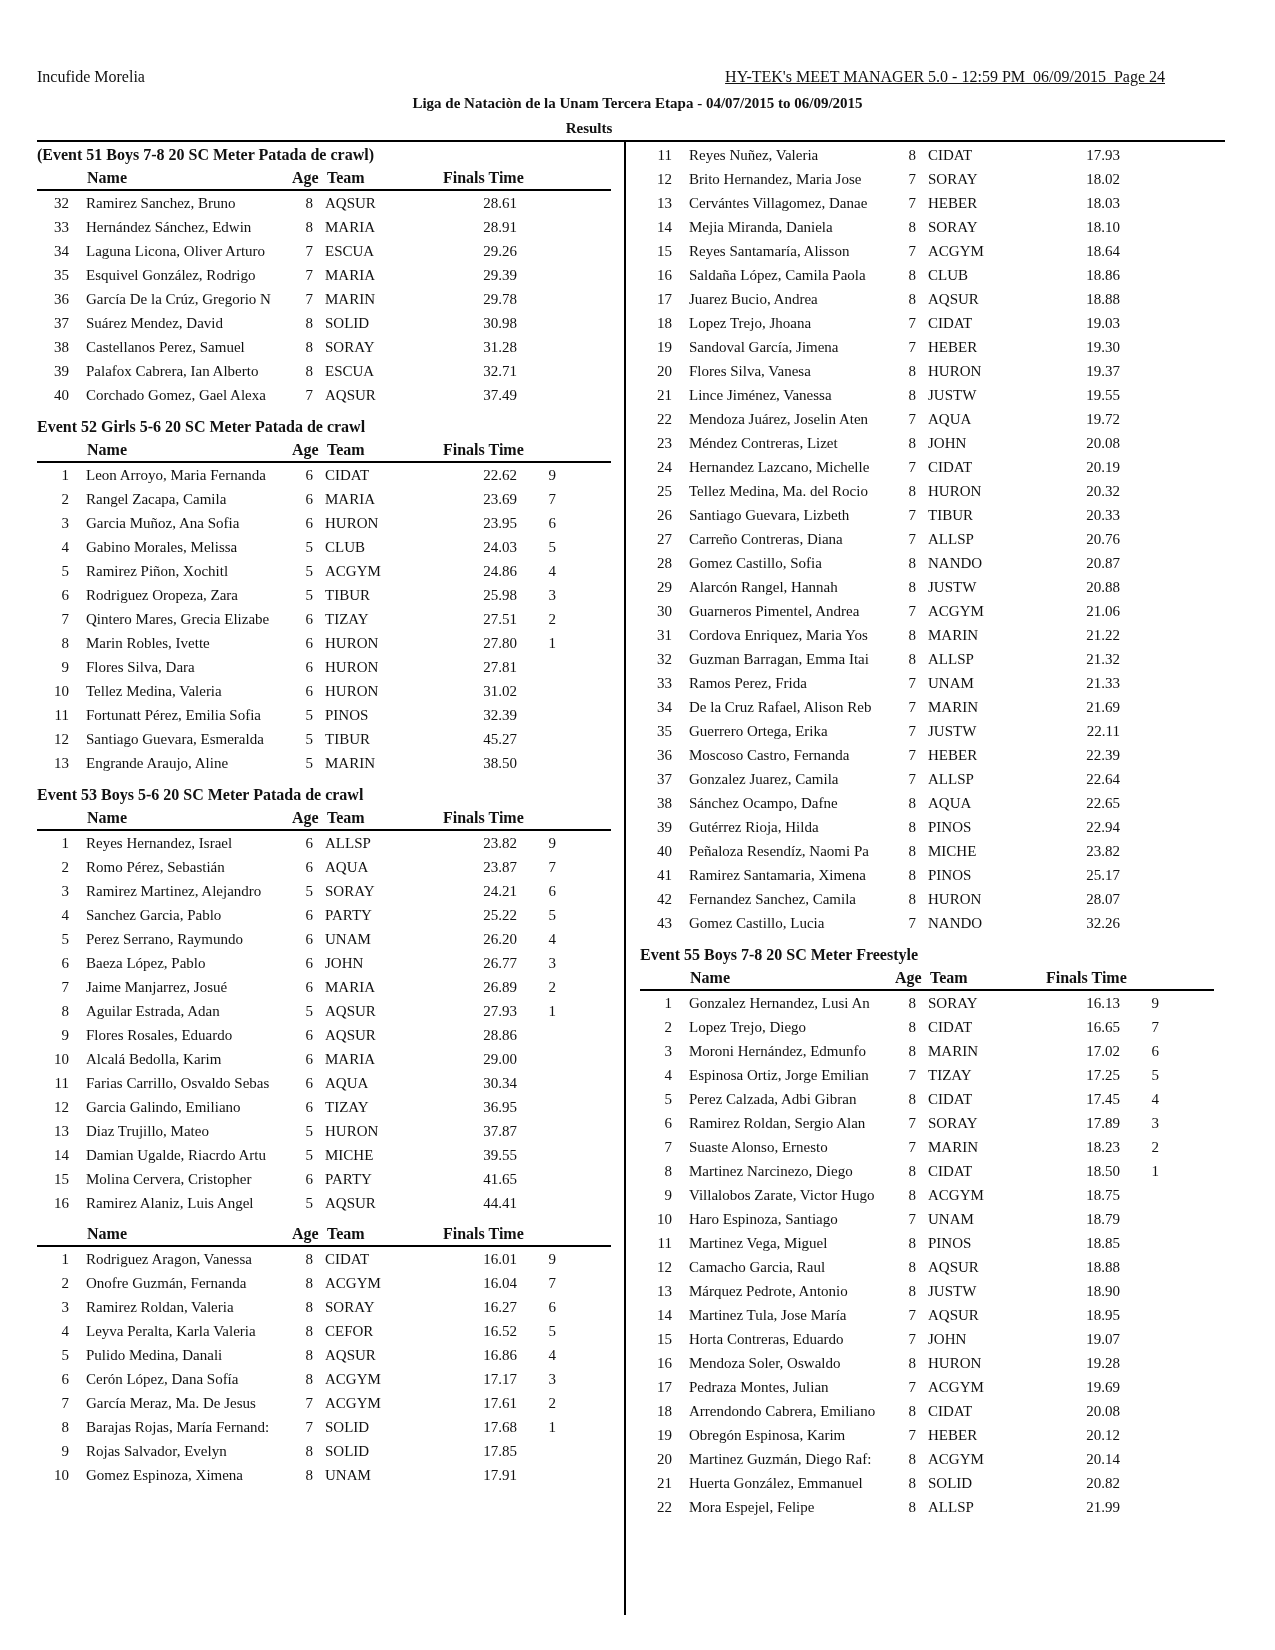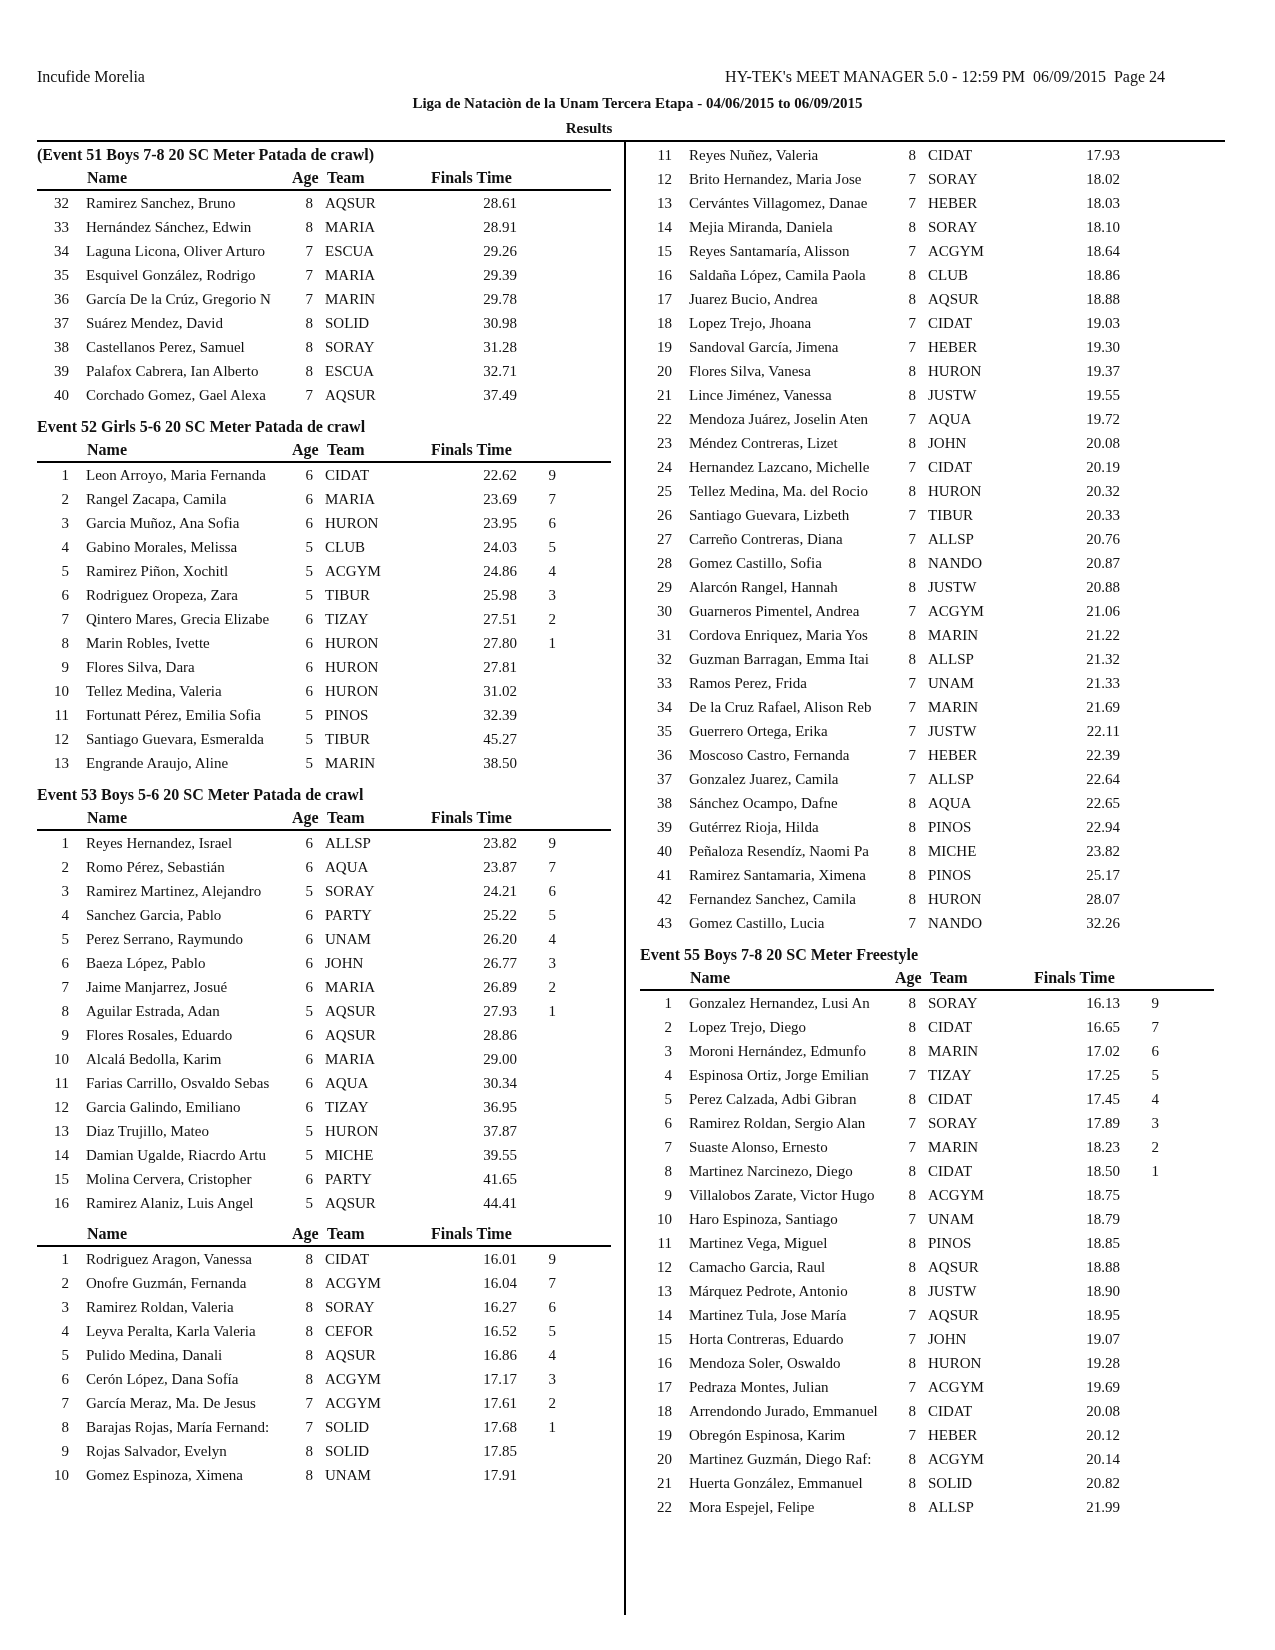--- a/index.html
+++ b/index.html
@@ -1,59 +1,59 @@
 <!DOCTYPE html>
 <html><head>
 <meta charset="utf-8">
 <style>
   html, body { margin: 0; padding: 0; background: #ffffff; }
   body {
     width: 1275px; height: 1650px; position: relative; overflow: hidden;
     font-family: "Liberation Serif", "DejaVu Serif", serif; color: #111;
   }
   .hdr-left { position: absolute; left: 37px; top: 68px; font-size: 16px; }
-  .hdr-right { position: absolute; right: 110px; top: 68px; font-size: 16px; white-space: pre; }
+  .hdr-right { position: absolute; right: 110px; top: 68px; font-size: 16px; white-space: pre; text-decoration: underline; }
   .meet-title { position: absolute; left: 0; width: 1275px; top: 95px; text-align: center; font-size: 15px; font-weight: bold; }
   .results-title { position: absolute; left: 0; width: 1178px; top: 120px; text-align: center; font-size: 15px; font-weight: bold; }
   .top-rule { position: absolute; left: 37px; width: 1188px; top: 140px; height: 2px; background: #000; }
   .col-divider { position: absolute; left: 624px; top: 140px; width: 2px; height: 1475px; background: #000; }
 
   .col { position: absolute; width: 580px; }
   .col.left { left: 37px; top: 143px; }
   .col.right { left: 640px; top: 143px; }
 
   .event { margin-bottom: 8px; }
   .event-title { font-weight: bold; font-size: 16px; height: 24px; line-height: 24px; }
   .col-head {
     position: relative; height: 22px; font-weight: bold; font-size: 16px;
     border-bottom: 2px solid #000; width: 574px;
   }
   .col-head span { position: absolute; top: 2px; text-align: right; }
   .h-name { left: 50px; }
   .h-age { left: 255px; }
   .h-team { left: 290px; }
-  .h-time { left: 394px; }
+  .h-time { left: 406px; }
 
   .row { position: relative; height: 24px; font-size: 15px; line-height: 24px; }
   .row span { position: absolute; top: 0; white-space: nowrap; }
   .c-place { left: 0; width: 32px; text-align: right; }
   .c-name { left: 49px; width: 190px; overflow: hidden; }
   .c-age { left: 264px; width: 12px; text-align: right; }
   .c-team { left: 288px; }
   .c-time { left: 420px; width: 60px; text-align: right; }
   .c-pts { left: 505px; width: 14px; text-align: right; }
 
   .cont-rows { padding-top: 0; }
 </style>
 </head>
 <body>
 
 <div class="hdr-left">Incufide Morelia</div>
 <div class="hdr-right">HY-TEK's MEET MANAGER 5.0 - 12:59 PM  06/09/2015  Page 24</div>
-<div class="meet-title">Liga de Nataciòn de la Unam Tercera Etapa - 04/06/2015 to 06/09/2015</div>
+<div class="meet-title">Liga de Nataciòn de la Unam Tercera Etapa - 04/07/2015 to 06/09/2015</div>
 <div class="results-title">Results</div>
 <div class="top-rule"></div>
 <div class="col-divider"></div>
 
 <div class="col left">
   <div class="event">
       <div class="event-title">(Event 51  Boys 7-8 20 SC Meter Patada de crawl)</div>
       <div class="col-head">
         <span class="h-name">Name</span>
         <span class="h-age">Age</span>
@@ -879,21 +879,21 @@
       <div class="row">
         <span class="c-place">17</span>
         <span class="c-name">Pedraza Montes, Julian</span>
         <span class="c-age">7</span>
         <span class="c-team">ACGYM</span>
         <span class="c-time">19.69</span>
         <span class="c-pts"></span>
       </div>
       <div class="row">
         <span class="c-place">18</span>
-        <span class="c-name">Arrendondo Jurado, Emmanuel</span>
+        <span class="c-name">Arrendondo Cabrera, Emiliano</span>
         <span class="c-age">8</span>
         <span class="c-team">CIDAT</span>
         <span class="c-time">20.08</span>
         <span class="c-pts"></span>
       </div>
       <div class="row">
         <span class="c-place">19</span>
         <span class="c-name">Obregón Espinosa, Karim</span>
         <span class="c-age">7</span>
         <span class="c-team">HEBER</span>

